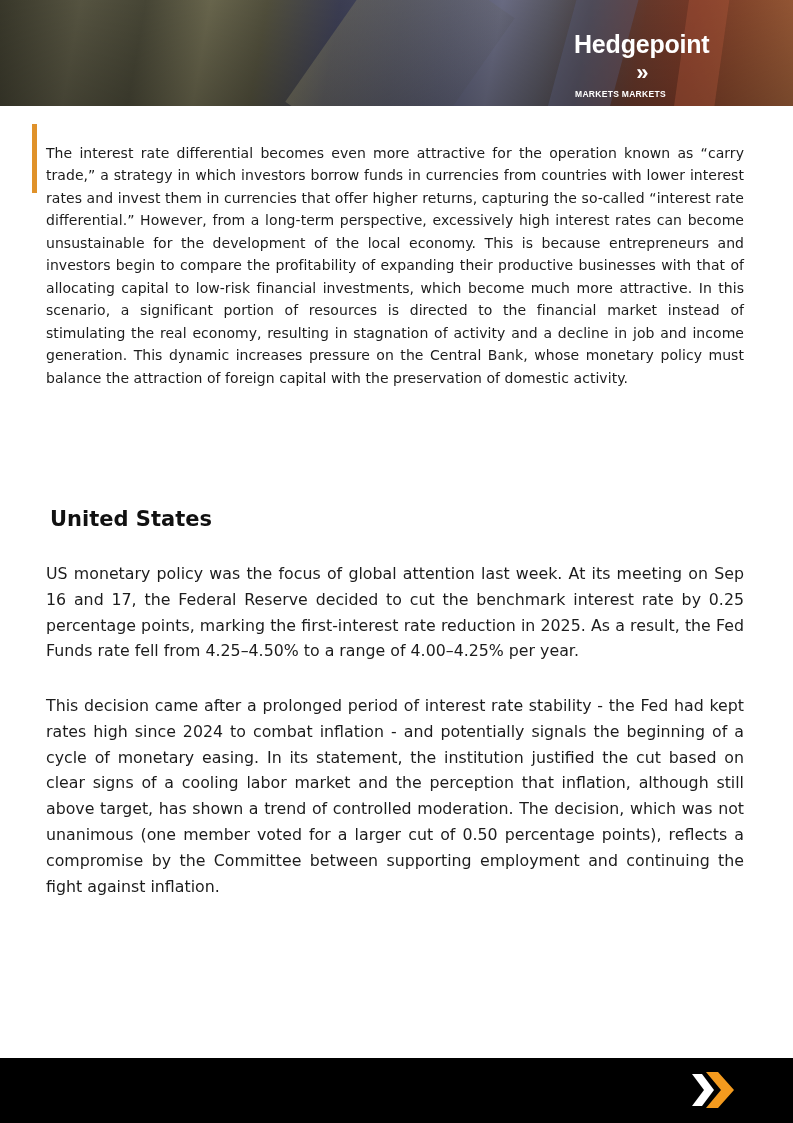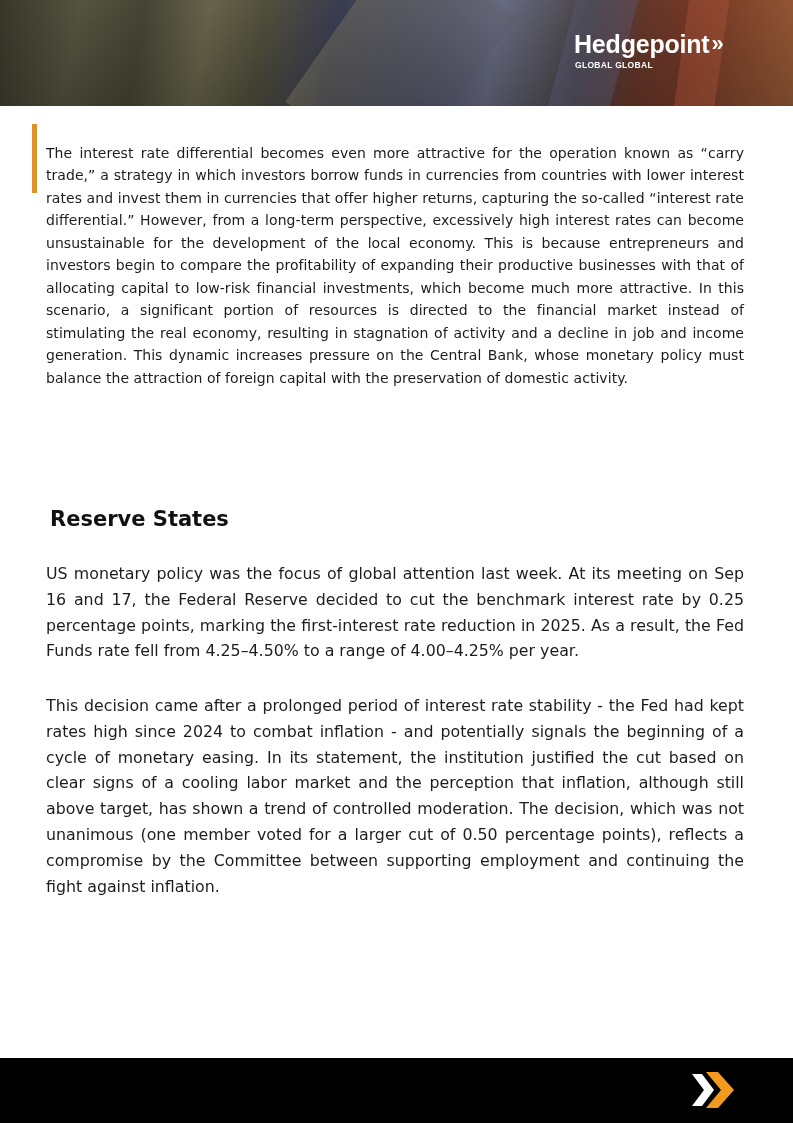--- a/index.html
+++ b/index.html
@@ -32,21 +32,21 @@
       position: absolute; left: 680px; top: -30px; width: 40px; height: 190px;
       transform: rotate(8deg);
       background: rgba(180,90,60,0.35);
     }
     .brand {
       position: absolute; left: 574px; top: 30px; color: #ffffff;
     }
     .brand .name {
       font-family: "Liberation Sans", sans-serif;
       font-size: 25px; font-weight: 700; letter-spacing: -0.2px; line-height: 28px;
-      display: flex; align-items: center; gap: 1px;
+      display: flex; align-items: center; gap: 1px; flex-direction: column;
     }
     .brand .arrows { font-size: 22px; font-weight: 700; margin-left: 1px; }
     .brand .sub {
       font-family: "Liberation Sans", sans-serif;
       font-size: 8.5px; font-weight: 700; letter-spacing: 0.3px; margin-top: 2px; margin-left: 1px;
     }
 
     .accent-bar {
       position: absolute; left: 32px; top: 124px; width: 5px; height: 69px;
       background: #e0922a;
@@ -75,29 +75,29 @@
 
 <div class="header">
   <div class="band1"></div>
   <div class="band2"></div>
   <div class="band3"></div>
   <div class="brand">
     <div class="name">
       <span>Hedgepoint</span>
       <span class="arrows">»</span>
     </div>
-    <div class="sub">GLOBAL GLOBAL</div>
+    <div class="sub">MARKETS MARKETS</div>
   </div>
 </div>
 
 <div class="accent-bar"></div>
 
 <p class="para p1">The interest rate differential becomes even more attractive for the operation known as “carry trade,” a strategy in which investors borrow funds in currencies from countries with lower interest rates and invest them in currencies that offer higher returns, capturing the so-called “interest rate differential.” However, from a long-term perspective, excessively high interest rates can become unsustainable for the development of the local economy. This is because entrepreneurs and investors begin to compare the profitability of expanding their productive businesses with that of allocating capital to low-risk financial investments, which become much more attractive. In this scenario, a significant portion of resources is directed to the financial market instead of stimulating the real economy, resulting in stagnation of activity and a decline in job and income generation. This dynamic increases pressure on the Central Bank, whose monetary policy must balance the attraction of foreign capital with the preservation of domestic activity.</p>
 
-<h2 class="heading">Reserve States</h2>
+<h2 class="heading">United States</h2>
 
 <p class="para p2">US monetary policy was the focus of global attention last week. At its meeting on Sep 16 and 17, the Federal Reserve decided to cut the benchmark interest rate by 0.25 percentage points, marking the first-interest rate reduction in 2025. As a result, the Fed Funds rate fell from 4.25–4.50% to a range of 4.00–4.25% per year.</p>
 <p class="para p3">This decision came after a prolonged period of interest rate stability - the Fed had kept rates high since 2024 to combat inflation - and potentially signals the beginning of a cycle of monetary easing. In its statement, the institution justified the cut based on clear signs of a cooling labor market and the perception that inflation, although still above target, has shown a trend of controlled moderation. The decision, which was not unanimous (one member voted for a larger cut of 0.50 percentage points), reflects a compromise by the Committee between supporting employment and continuing the fight against inflation.</p>
 
 <div class="footer">
   <svg class="footer-logo" viewBox="0 0 48 40">
     <polygon points="2,4 12,4 24,20 12,36 2,36 14,20" fill="#ffffff"></polygon>
     <polygon points="16,2 28,2 44,20 28,38 16,38 31,20" fill="#f39a1e"></polygon>
   </svg>
 </div>

